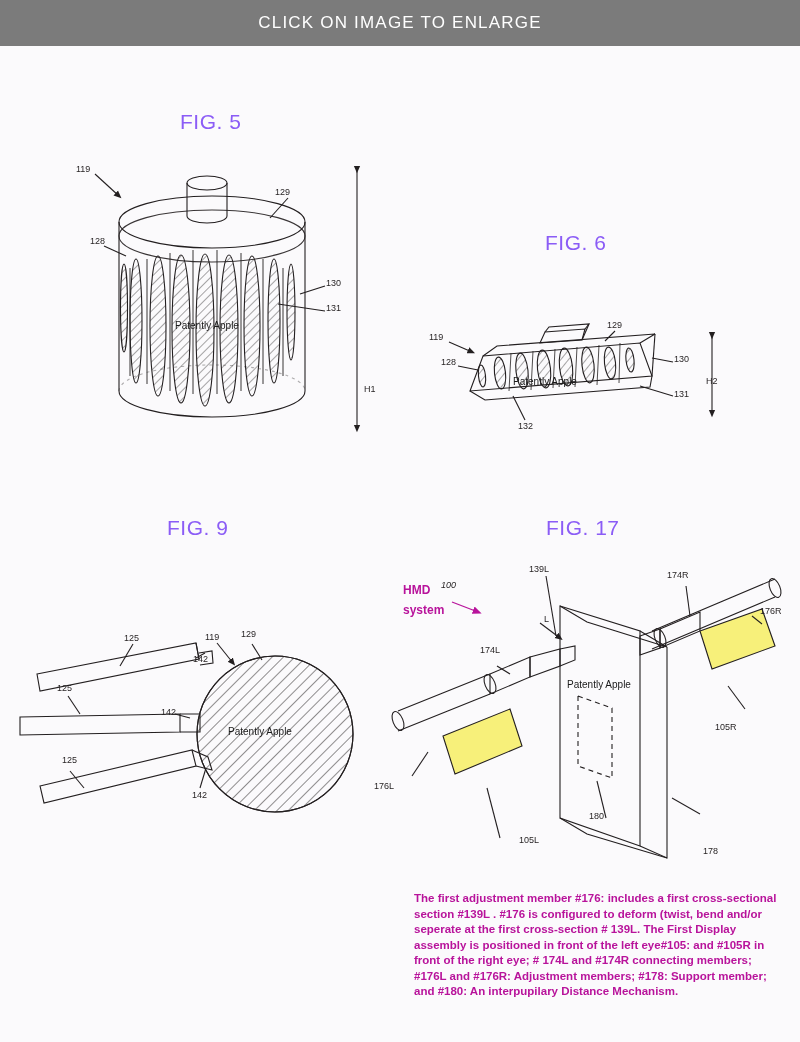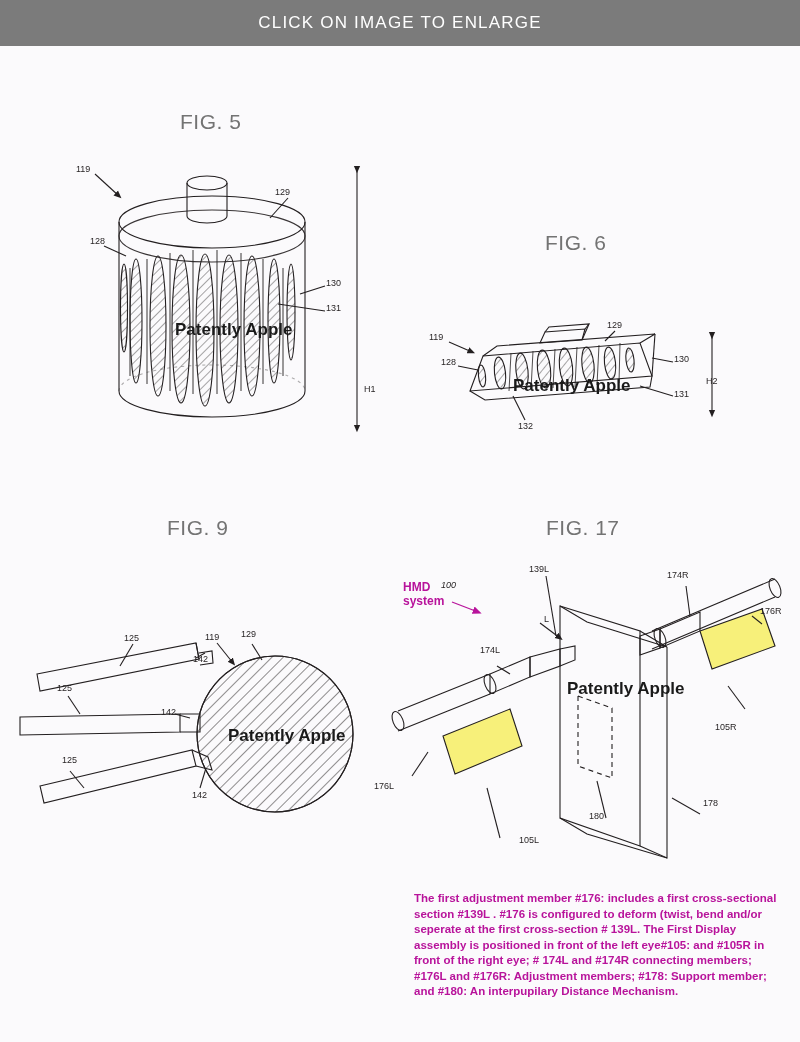--- a/index.html
+++ b/index.html
@@ -15,21 +15,21 @@
     background:#7b7b7b;
     color:#ffffff;
     display:flex;align-items:center;justify-content:center;
     letter-spacing:1.2px;
     font-size:17px;
   }
   .sheet{position:relative;width:800px;height:996px;background:#fbfafc;}
   .fig-title{
     position:absolute;
     font-size:21px;
-    color:#737373;
+    color:#8b5cf6;
     font-family:"Liberation Sans", sans-serif;
     letter-spacing:.5px;
   }
   .magenta{
     color:#b8139b;
     font-weight:bold;
     font-size:11.5px;
     line-height:15.5px;
     position:absolute;
   }
@@ -41,22 +41,22 @@
   }
   .lbl{
     position:absolute;
     font-size:9px;
     color:#231f20;
     font-family:"Liberation Sans", sans-serif;
     white-space:nowrap;
   }
   .wm{
     position:absolute;
-    font-size:17px;
-    font-weight:bold;
+    font-size:10px;
+    font-weight:normal;
     color:#1a1a1a;
     white-space:nowrap;
   }
   svg{position:absolute;left:0;top:0;overflow:visible;}
 </style>
 </head>
 <body>
 
 <div class="banner">
   <span>CLICK ON IMAGE TO ENLARGE</span>
@@ -258,29 +258,29 @@
   <div class="lbl" style="left:124px;top:587px;">125</div>
   <div class="lbl" style="left:57px;top:637px;">125</div>
   <div class="lbl" style="left:62px;top:709px;">125</div>
   <div class="lbl" style="left:193px;top:608px;">142</div>
   <div class="lbl" style="left:161px;top:661px;">142</div>
   <div class="lbl" style="left:192px;top:744px;">142</div>
   <div class="lbl" style="left:205px;top:586px;">119</div>
   <div class="lbl" style="left:241px;top:583px;">129</div>
   <div class="wm" style="left:228px;top:680px;">Patently Apple</div>
 
-  <div class="magenta" style="left:403px;top:534px;font-size:12px;line-height:14px;">HMD<br>system</div>
+  <div class="magenta" style="left:403px;top:534px;font-size:12px;line-height:20px;">HMD<br>system</div>
   <div class="lbl" style="left:441px;top:534px;font-style:italic;">100</div>
   <div class="lbl" style="left:529px;top:518px;">139L</div>
   <div class="lbl" style="left:544px;top:568px;">L</div>
   <div class="lbl" style="left:480px;top:599px;">174L</div>
   <div class="lbl" style="left:667px;top:524px;">174R</div>
   <div class="lbl" style="left:760px;top:560px;">176R</div>
   <div class="lbl" style="left:374px;top:735px;">176L</div>
   <div class="lbl" style="left:715px;top:676px;">105R</div>
   <div class="lbl" style="left:479px;top:789px;margin-left:40px;">105L</div>
-  <div class="lbl" style="left:703px;top:752px;text-align:center;">178</div>
+  <div class="lbl" style="left:703px;top:800px;text-align:center;">178</div>
   <div class="lbl" style="left:589px;top:765px;">180</div>
   <div class="wm" style="left:567px;top:633px;">Patently Apple</div>
 
   <div class="magenta" style="left:414px;top:845px;width:365px;">The first adjustment member #176: includes a first cross-sectional section #139L . #176 is configured to deform (twist, bend and/or seperate at the first cross-section # 139L. The First Display assembly is positioned in front of the left eye#105: and #105R in front of the right eye; # 174L and #174R connecting members; #176L and #176R: Adjustment members; #178: Support member; and #180: An interpupilary Distance Mechanism.</div>
 
 </div>
 
 </body></html>

